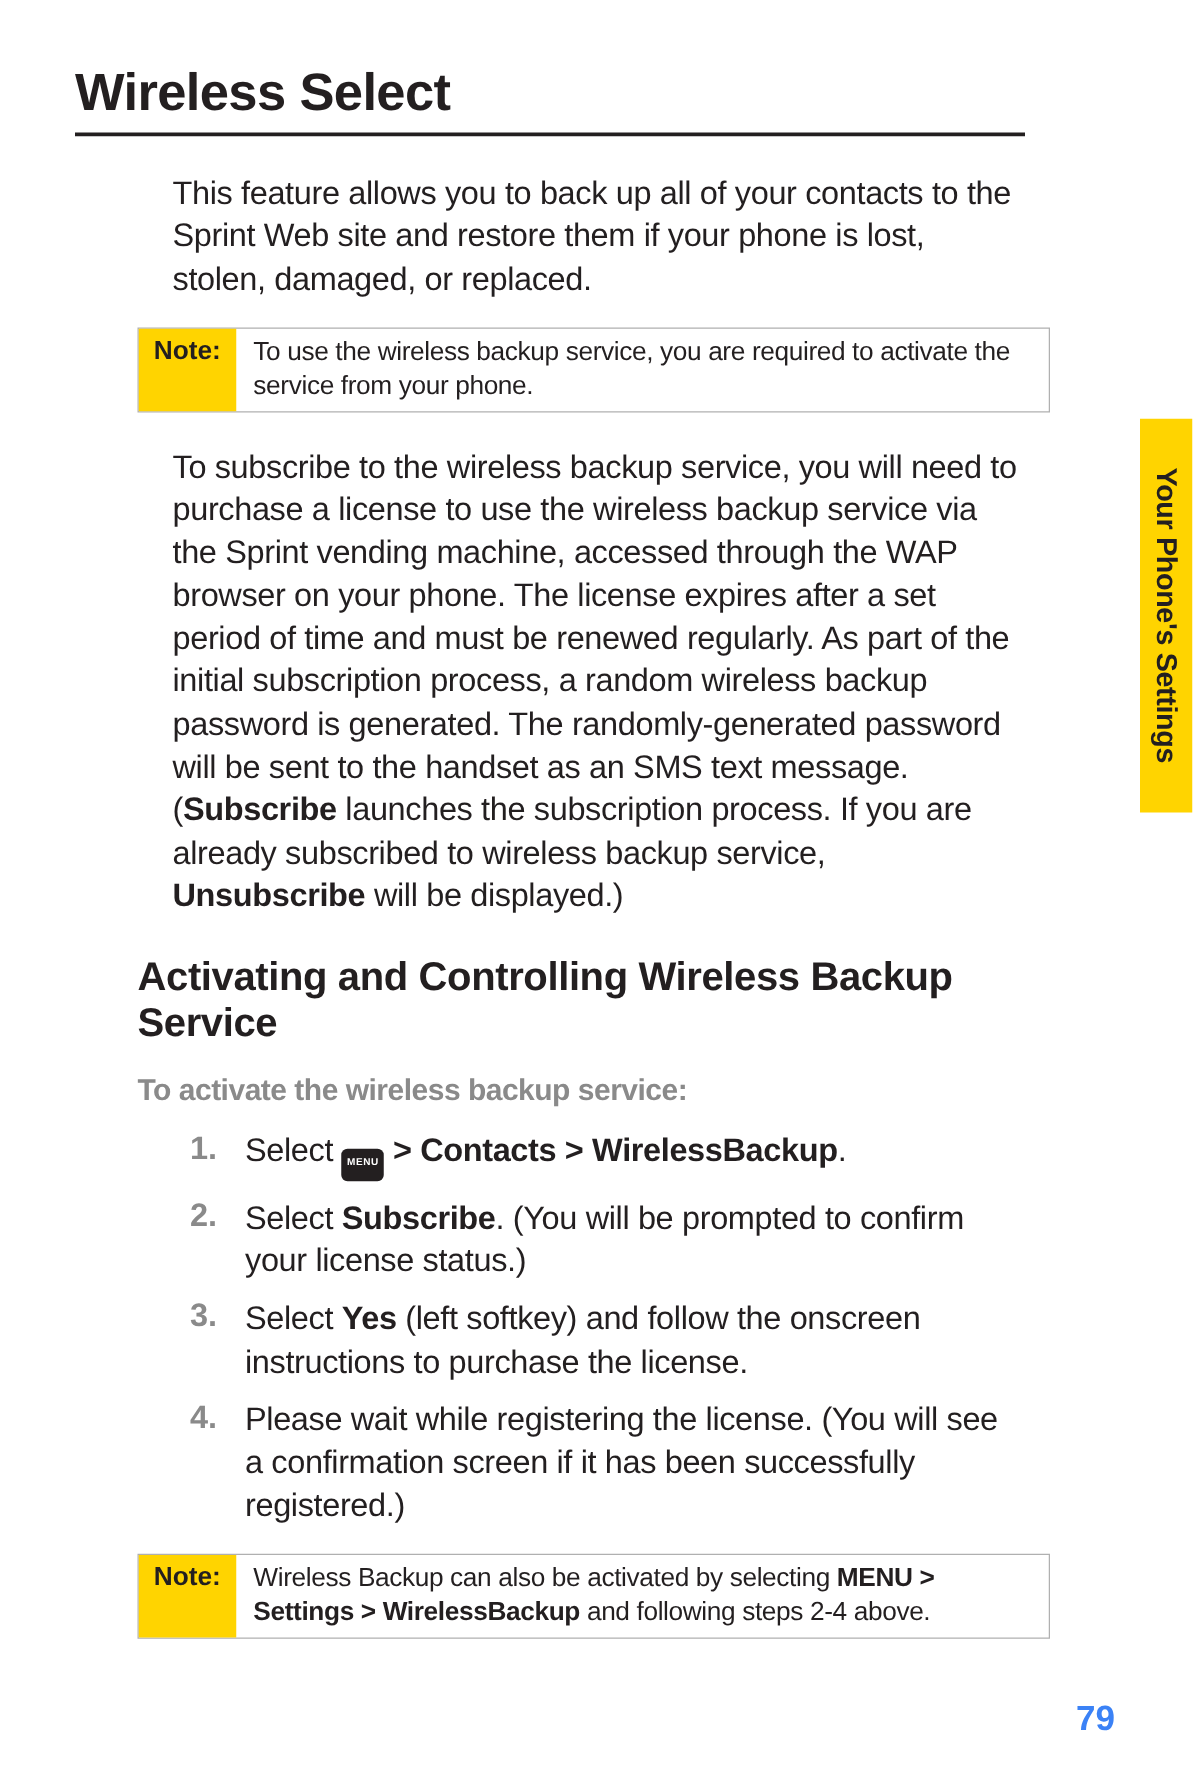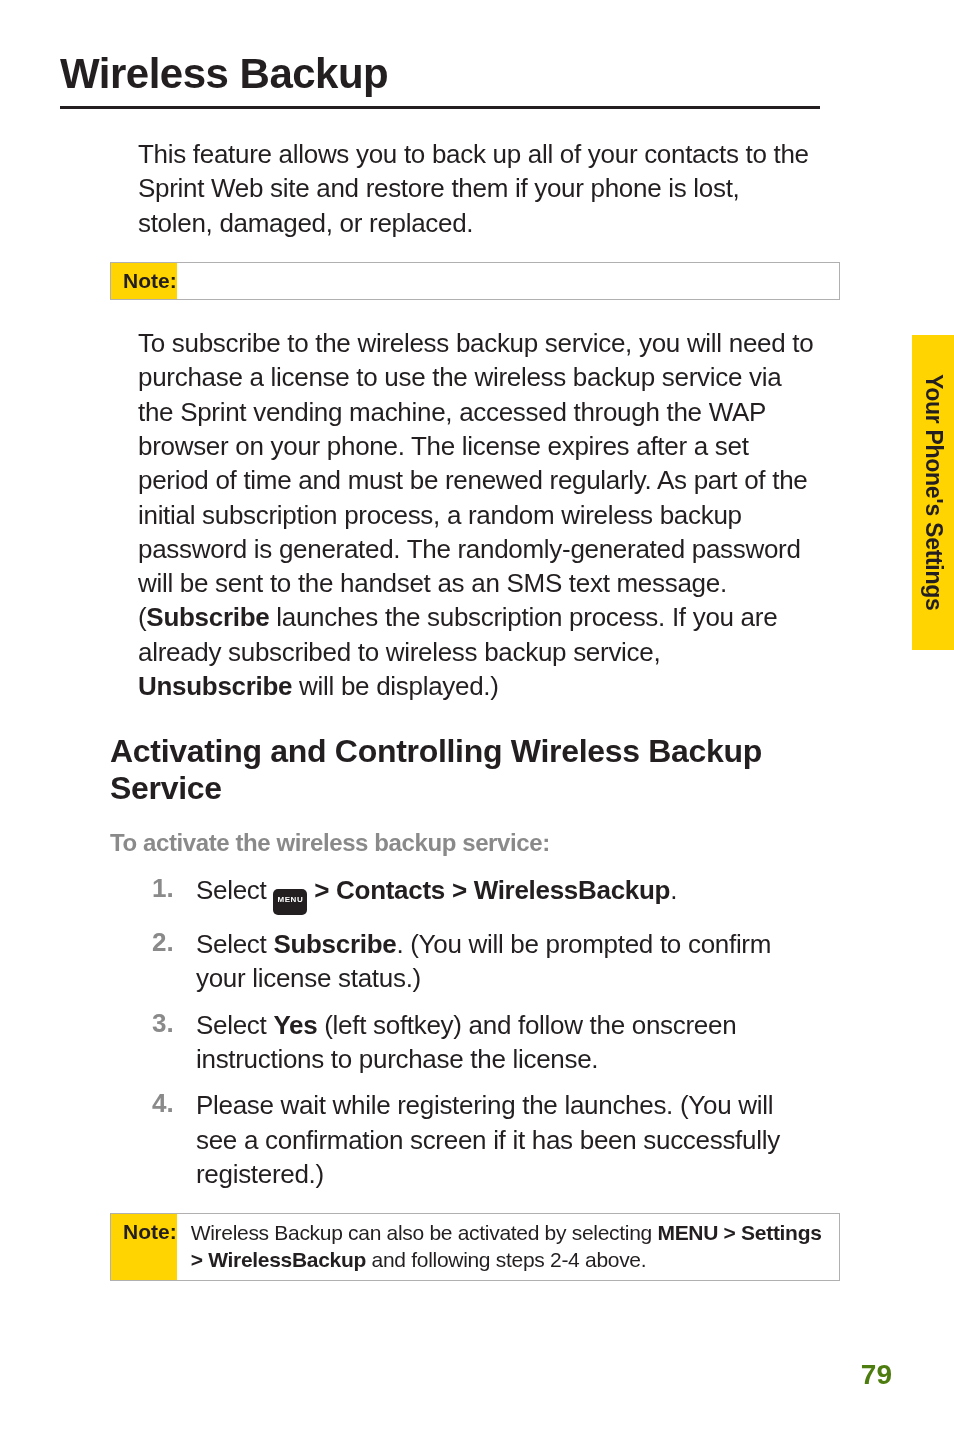--- a/index.html
+++ b/index.html
@@ -40,21 +40,21 @@
     .note-box {
       display: flex;
       margin: 0 0 26px 50px;
       border: 1px solid #b0b0b0;
       width: 730px;
     }
     .note-label {
       background: #ffd400;
       font-weight: bold;
       font-size: 21px;
-      padding: 6px 0 6px 12px;
+      padding: 6px 12px 6px 12px;
       flex-shrink: 0;
       display: flex;
       align-items: flex-start;
     }
     .note-text {
       font-size: 21px;
       line-height: 1.28;
       padding: 6px 12px 6px 14px;
       letter-spacing: -0.3px;
     }
@@ -140,36 +140,37 @@
     }
     .footer-title {
       font-weight: bold;
       font-size: 24px;
       color: #6a6a6a;
       letter-spacing: -0.3px;
     }
     .footer-page {
       font-weight: bold;
       font-size: 28px;
-      color: #4d7c0f;
+      color: #3b82f6;
       margin-left: 50px;
     }
     b { font-weight: bold; }
   </style>
 </head>
 <body>
 
 <div class="content">
-  <h1 class="page-title">Wireless Backup</h1>
+  <h1 class="page-title">Wireless Select</h1>
   <hr class="title-rule">
 
   <p class="body-para">This feature allows you to back up all of your contacts to the Sprint Web site and restore them if your phone is lost, stolen, damaged, or replaced.</p>
 
   <div class="note-box">
     <div class="note-label">Note:</div>
+    <div class="note-text">To use the wireless backup service, you are required to activate the service from your phone.</div>
   </div>
 
   <p class="body-para">
     <span>To subscribe to the wireless backup service, you will need to purchase a license to use the wireless backup service via the Sprint vending machine, accessed through the WAP browser on your phone. The license expires after a set period of time and must be renewed regularly. As part of the initial subscription process, a random wireless backup password is generated. The randomly-generated password will be sent to the handset as an SMS text message. (</span><b>Subscribe</b><span> launches the subscription process. If you are already subscribed to wireless backup service, </span><b>Unsubscribe</b><span> will be displayed.)</span>
   </p>
 
   <h2 class="section-heading">Activating and Controlling Wireless Backup Service</h2>
 
   <p class="subheading">To activate the wireless backup service:</p>
 
@@ -191,21 +192,21 @@
     </div>
     <div class="li">
       <div class="li-num">3.</div>
       <div class="li-text">
         <span> Select </span><b>Yes</b><span> (left softkey) and follow the onscreen instructions to purchase the license.</span>
       </div>
     </div>
     <div class="li">
       <div class="li-num">4.</div>
       <div class="li-text">
-        <span> Please wait while registering the launches. (You will see a confirmation screen if it has been successfully registered.)</span>
+        <span> Please wait while registering the license. (You will see a confirmation screen if it has been successfully registered.)</span>
       </div>
     </div>
   </div>
 
   <div class="note-box">
     <div class="note-label">Note:</div>
     <div class="note-text">
       <span>Wireless Backup can also be activated by selecting </span><b>MENU &gt; Settings &gt; WirelessBackup</b><span> and following steps 2-4 above.</span>
     </div>
   </div>

